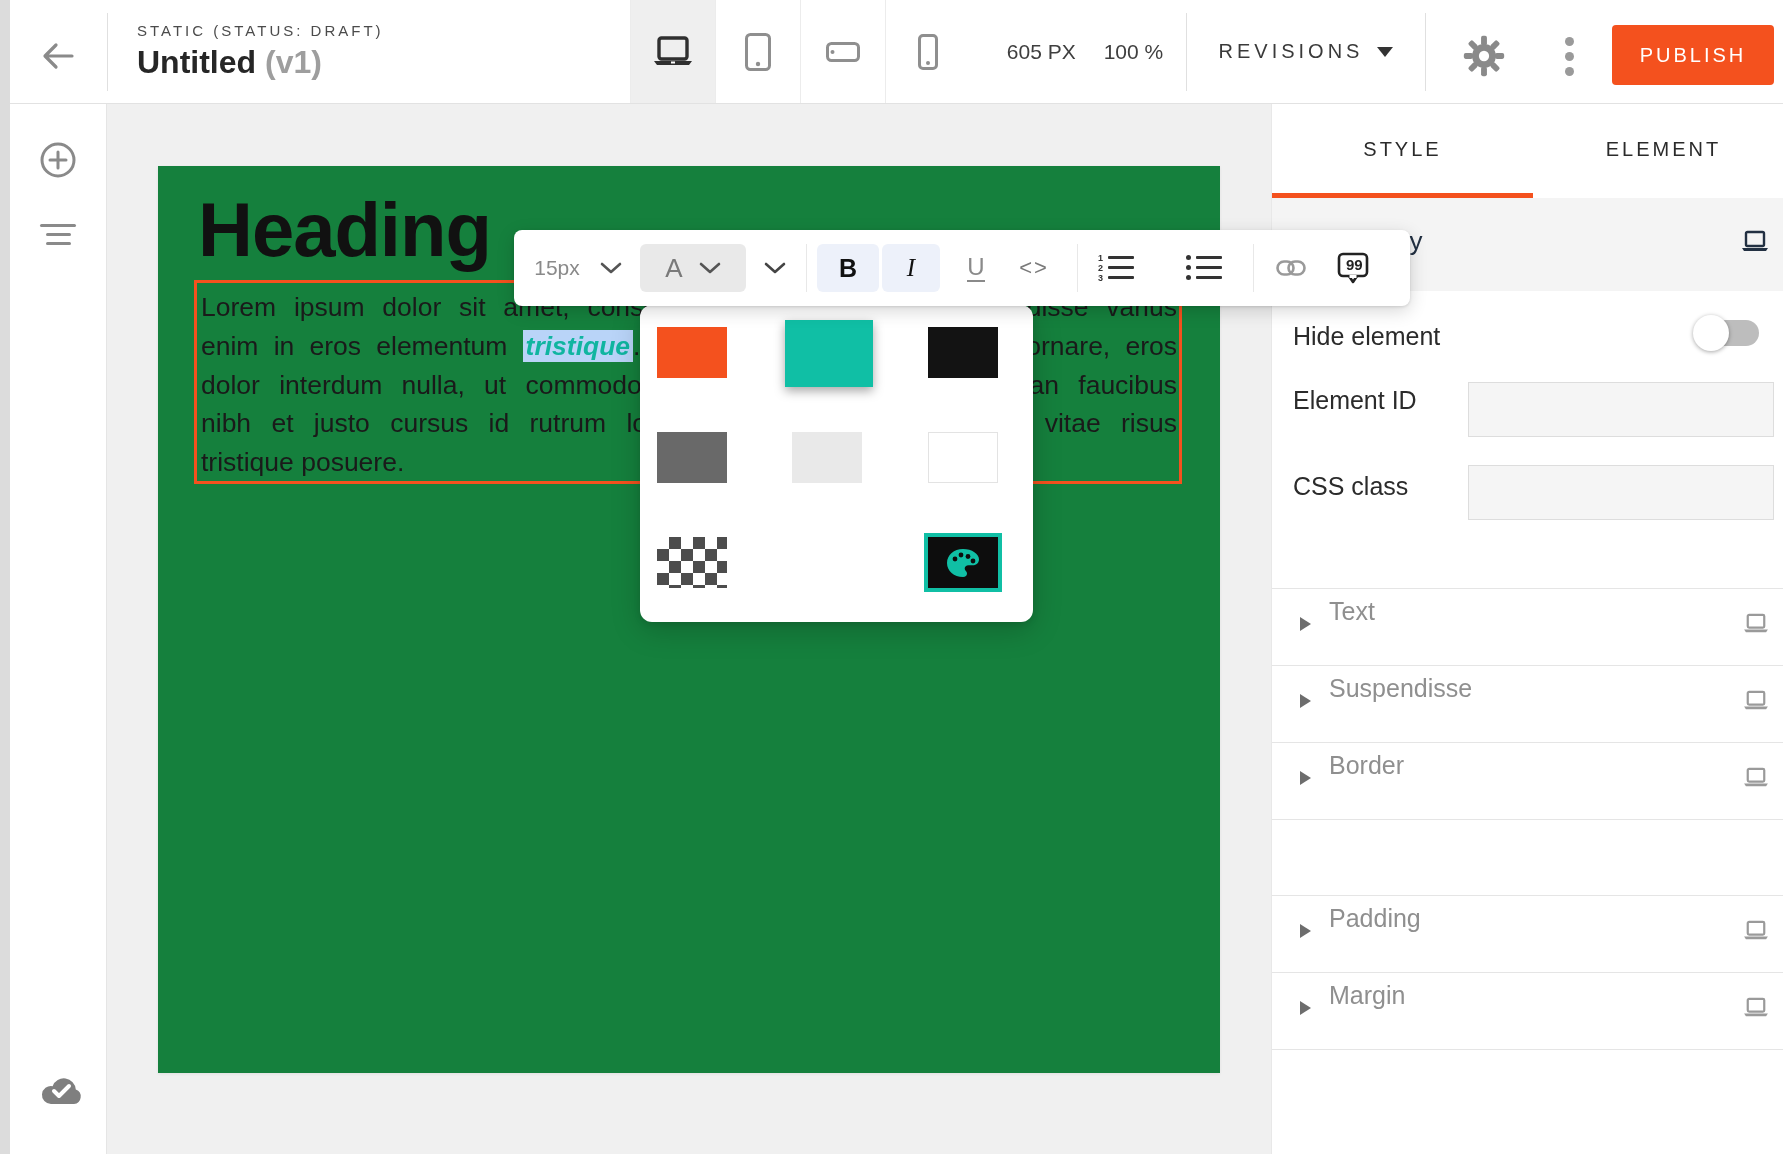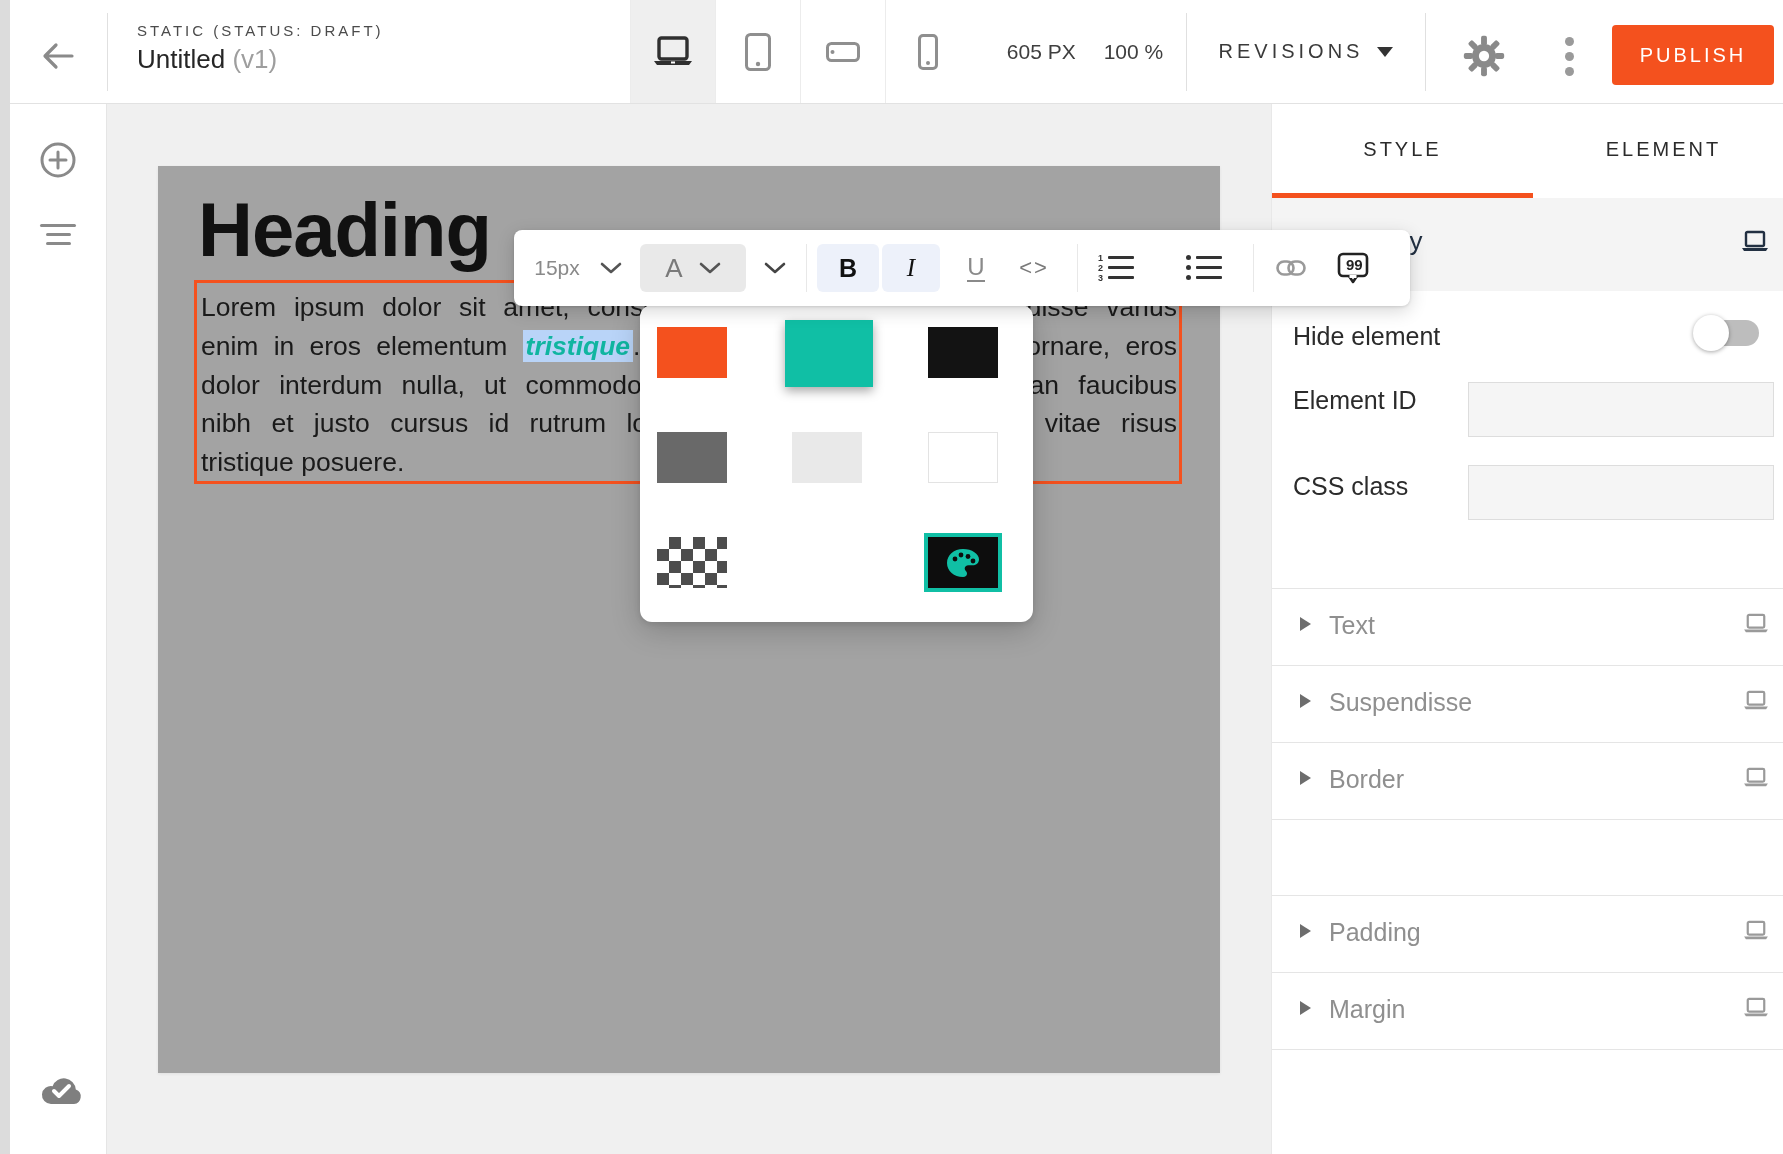--- a/index.html
+++ b/index.html
@@ -6,21 +6,21 @@
   *{box-sizing:border-box;}
   #stage{position:relative;width:1783px;height:1154px;background:#f0f0f0;overflow:hidden;
          font-family:"Liberation Sans",sans-serif;color:#2b2b2b;margin-left:10px;}
   .abs{position:absolute;}
 
   
   #topbar{left:0;top:0;width:1783px;height:104px;background:#fff;border-bottom:1px solid #e2e2e2;z-index:40;}
   #back-btn{left:28px;top:38px;width:40px;height:36px;cursor:pointer;}
   .vdiv{width:1px;background:#e0e0e0;top:13px;height:78px;}
   #doc-status{left:127px;top:22px;font-size:15px;letter-spacing:3px;color:#4b4b4b;}
-  #doc-title{left:127px;top:44px;font-size:26px;color:#262626;}
+  #doc-title{left:127px;top:44px;font-size:32px;color:#262626;font-weight:bold;}
   #doc-title .ver{color:#9e9e9e;}
   .devbtn{top:0;height:103px;width:85px;display:flex;align-items:center;justify-content:center;border-left:1px solid #ececec;cursor:pointer;}
   .devbtn.active{background:#efefef;}
   .devbtn:last-of-type{border-right:1px solid #ececec;}
   #size-indicator{left:990px;top:0;height:103px;width:170px;display:flex;gap:28px;align-items:center;justify-content:center;
                   font-size:21px;color:#3f3f3f;}
   #revisions-btn{left:1196px;top:0;height:103px;width:200px;display:flex;gap:14px;align-items:center;justify-content:center;
                  font-size:20px;letter-spacing:4px;color:#3a3a3a;cursor:pointer;}
   #gear-btn{left:1452px;top:34px;width:44px;height:44px;cursor:pointer;}
   #kebab-btn{left:1544px;top:32px;width:30px;height:48px;display:flex;flex-direction:column;align-items:center;justify-content:center;gap:6px;cursor:pointer;}
@@ -30,21 +30,21 @@
 
   
   #left-rail{left:0;top:104px;width:97px;height:1050px;background:#fff;border-right:1px solid #e5e5e5;z-index:5;}
   .railbtn{left:28px;width:40px;height:40px;cursor:pointer;position:absolute;}
   #sort-icon span{display:block;height:3px;background:#8a8a8a;border-radius:2px;margin:6px auto 0;}
   #sort-icon span:nth-child(1){width:36px;margin-top:0;}
   #sort-icon span:nth-child(2){width:25px;}
   #sort-icon span:nth-child(3){width:25px;}
 
   
-  #card{left:148px;top:166px;width:1062px;height:907px;background:#a3a3a3;box-shadow:0 1px 3px rgba(0,0,0,.07);z-index:1;}
+  #card{left:148px;top:166px;width:1062px;height:907px;background:#15803d;box-shadow:0 1px 3px rgba(0,0,0,.07);z-index:1;}
   #page-heading{left:40px;top:22px;font-size:76px;font-weight:700;color:#111;letter-spacing:-1px;line-height:1.1;}
   #richtext-block{left:36px;top:114px;width:988px;height:204px;border:3px solid #f4511e;overflow:hidden;}
   .tline{position:absolute;left:4px;width:976px;height:39px;line-height:39px;font-size:26.5px;color:#1a1a1a;
          white-space:nowrap;text-align:justify;text-align-last:justify;}
   .tline.last{text-align:left;text-align-last:left;}
   #hl-word{font-weight:700;font-style:italic;padding:1px 3px;}
 
   
   #text-toolbar{left:504px;top:230px;width:896px;height:76px;background:#fff;border-radius:8px;z-index:30;
                 box-shadow:0 5px 18px rgba(0,0,0,.16),0 1px 3px rgba(0,0,0,.12);}
@@ -79,21 +79,21 @@
   .prow-label{position:absolute;left:21px;font-size:25px;color:#2b2b2b;}
   .pinput{position:absolute;left:196px;width:306px;height:55px;background:#f5f5f5;border:1px solid #ddd;
           font-size:22px;padding:0 12px;font-family:"Liberation Sans",sans-serif;}
   #toggle-hide{position:absolute;left:429px;top:216px;width:58px;height:26px;border-radius:13px;background:#bdbdbd;cursor:pointer;}
   #toggle-hide .knob{position:absolute;left:-8px;top:-5px;width:36px;height:36px;border-radius:50%;background:#fff;
           box-shadow:0 1px 4px rgba(0,0,0,.35);}
   .sec-divider{position:absolute;left:0;width:522px;height:1px;background:#e5e5e5;}
   .secrow{position:absolute;left:0;width:522px;height:76px;cursor:pointer;}
   .secrow .chev{position:absolute;left:28px;top:28px;width:0;height:0;border-left:11px solid #6d6d6d;
                 border-top:7px solid transparent;border-bottom:7px solid transparent;}
-  .secrow .slabel{position:absolute;left:57px;top:22px;font-size:25px;color:#8f8f8f;}
+  .secrow .slabel{position:absolute;left:57px;top:8px;font-size:25px;color:#8f8f8f;}
   .secrow .laptop{position:absolute;right:25px;top:24px;}
 </style>
 </head>
 <body>
 
 <div id="stage">
 
   <div id="topbar" class="abs">
     <div id="back-btn" class="abs">
       <svg width="40" height="36" viewBox="0 0 40 36">

